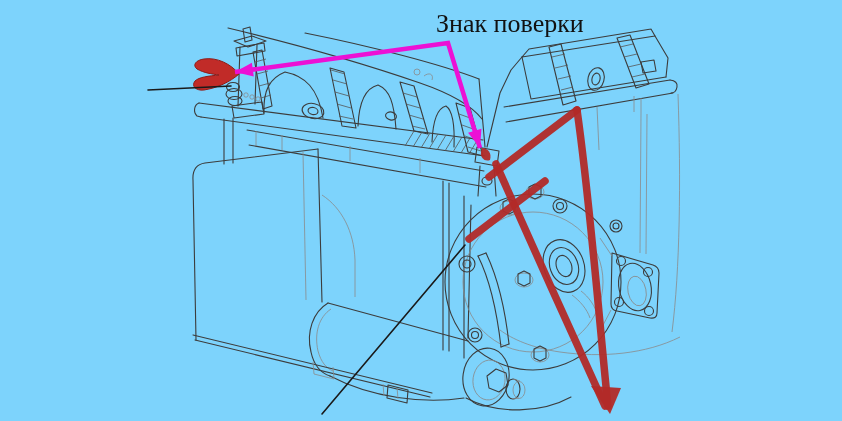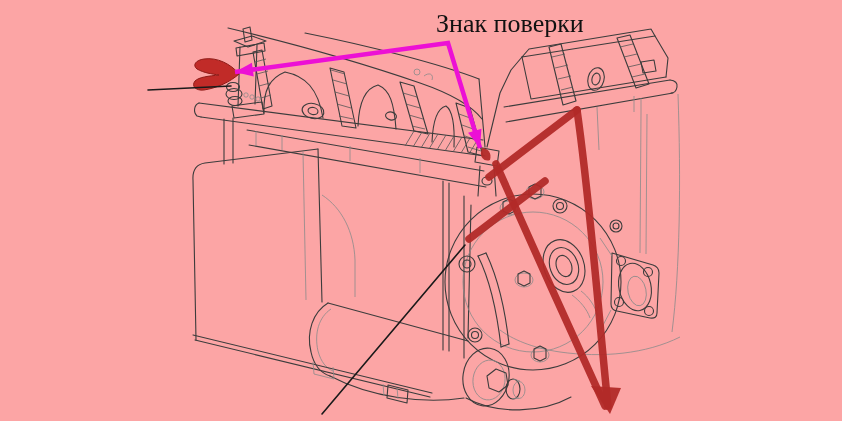--- a/index.html
+++ b/index.html
@@ -1,16 +1,16 @@
 <!DOCTYPE html>
 <html style="--line: #3C3C3C;"><head>
 <meta charset="utf-8">
 <style>
   html,body{margin:0;padding:0;background:#ffffff;}
-  #stage{position:relative;width:842px;height:421px;background:#fca5a5;overflow:hidden;
+  #stage{position:relative;width:842px;height:421px;background:#7dd3fc;overflow:hidden;
          font-family:"Liberation Serif", serif;}
   #drawing{position:absolute;left:0;top:0;}
   .ln{stroke:var(--line,#3c3c3c);stroke-width:1.1;fill:none;stroke-linecap:round;stroke-linejoin:round;}
   .lt{stroke:#8a8a8a;stroke-width:0.8;fill:none;}
   .hatch{stroke:#555;stroke-width:0.8;fill:none;}
   #mark-label{position:absolute;white-space:nowrap;color:#111;}
 </style>
 </head>
 <body>
 

